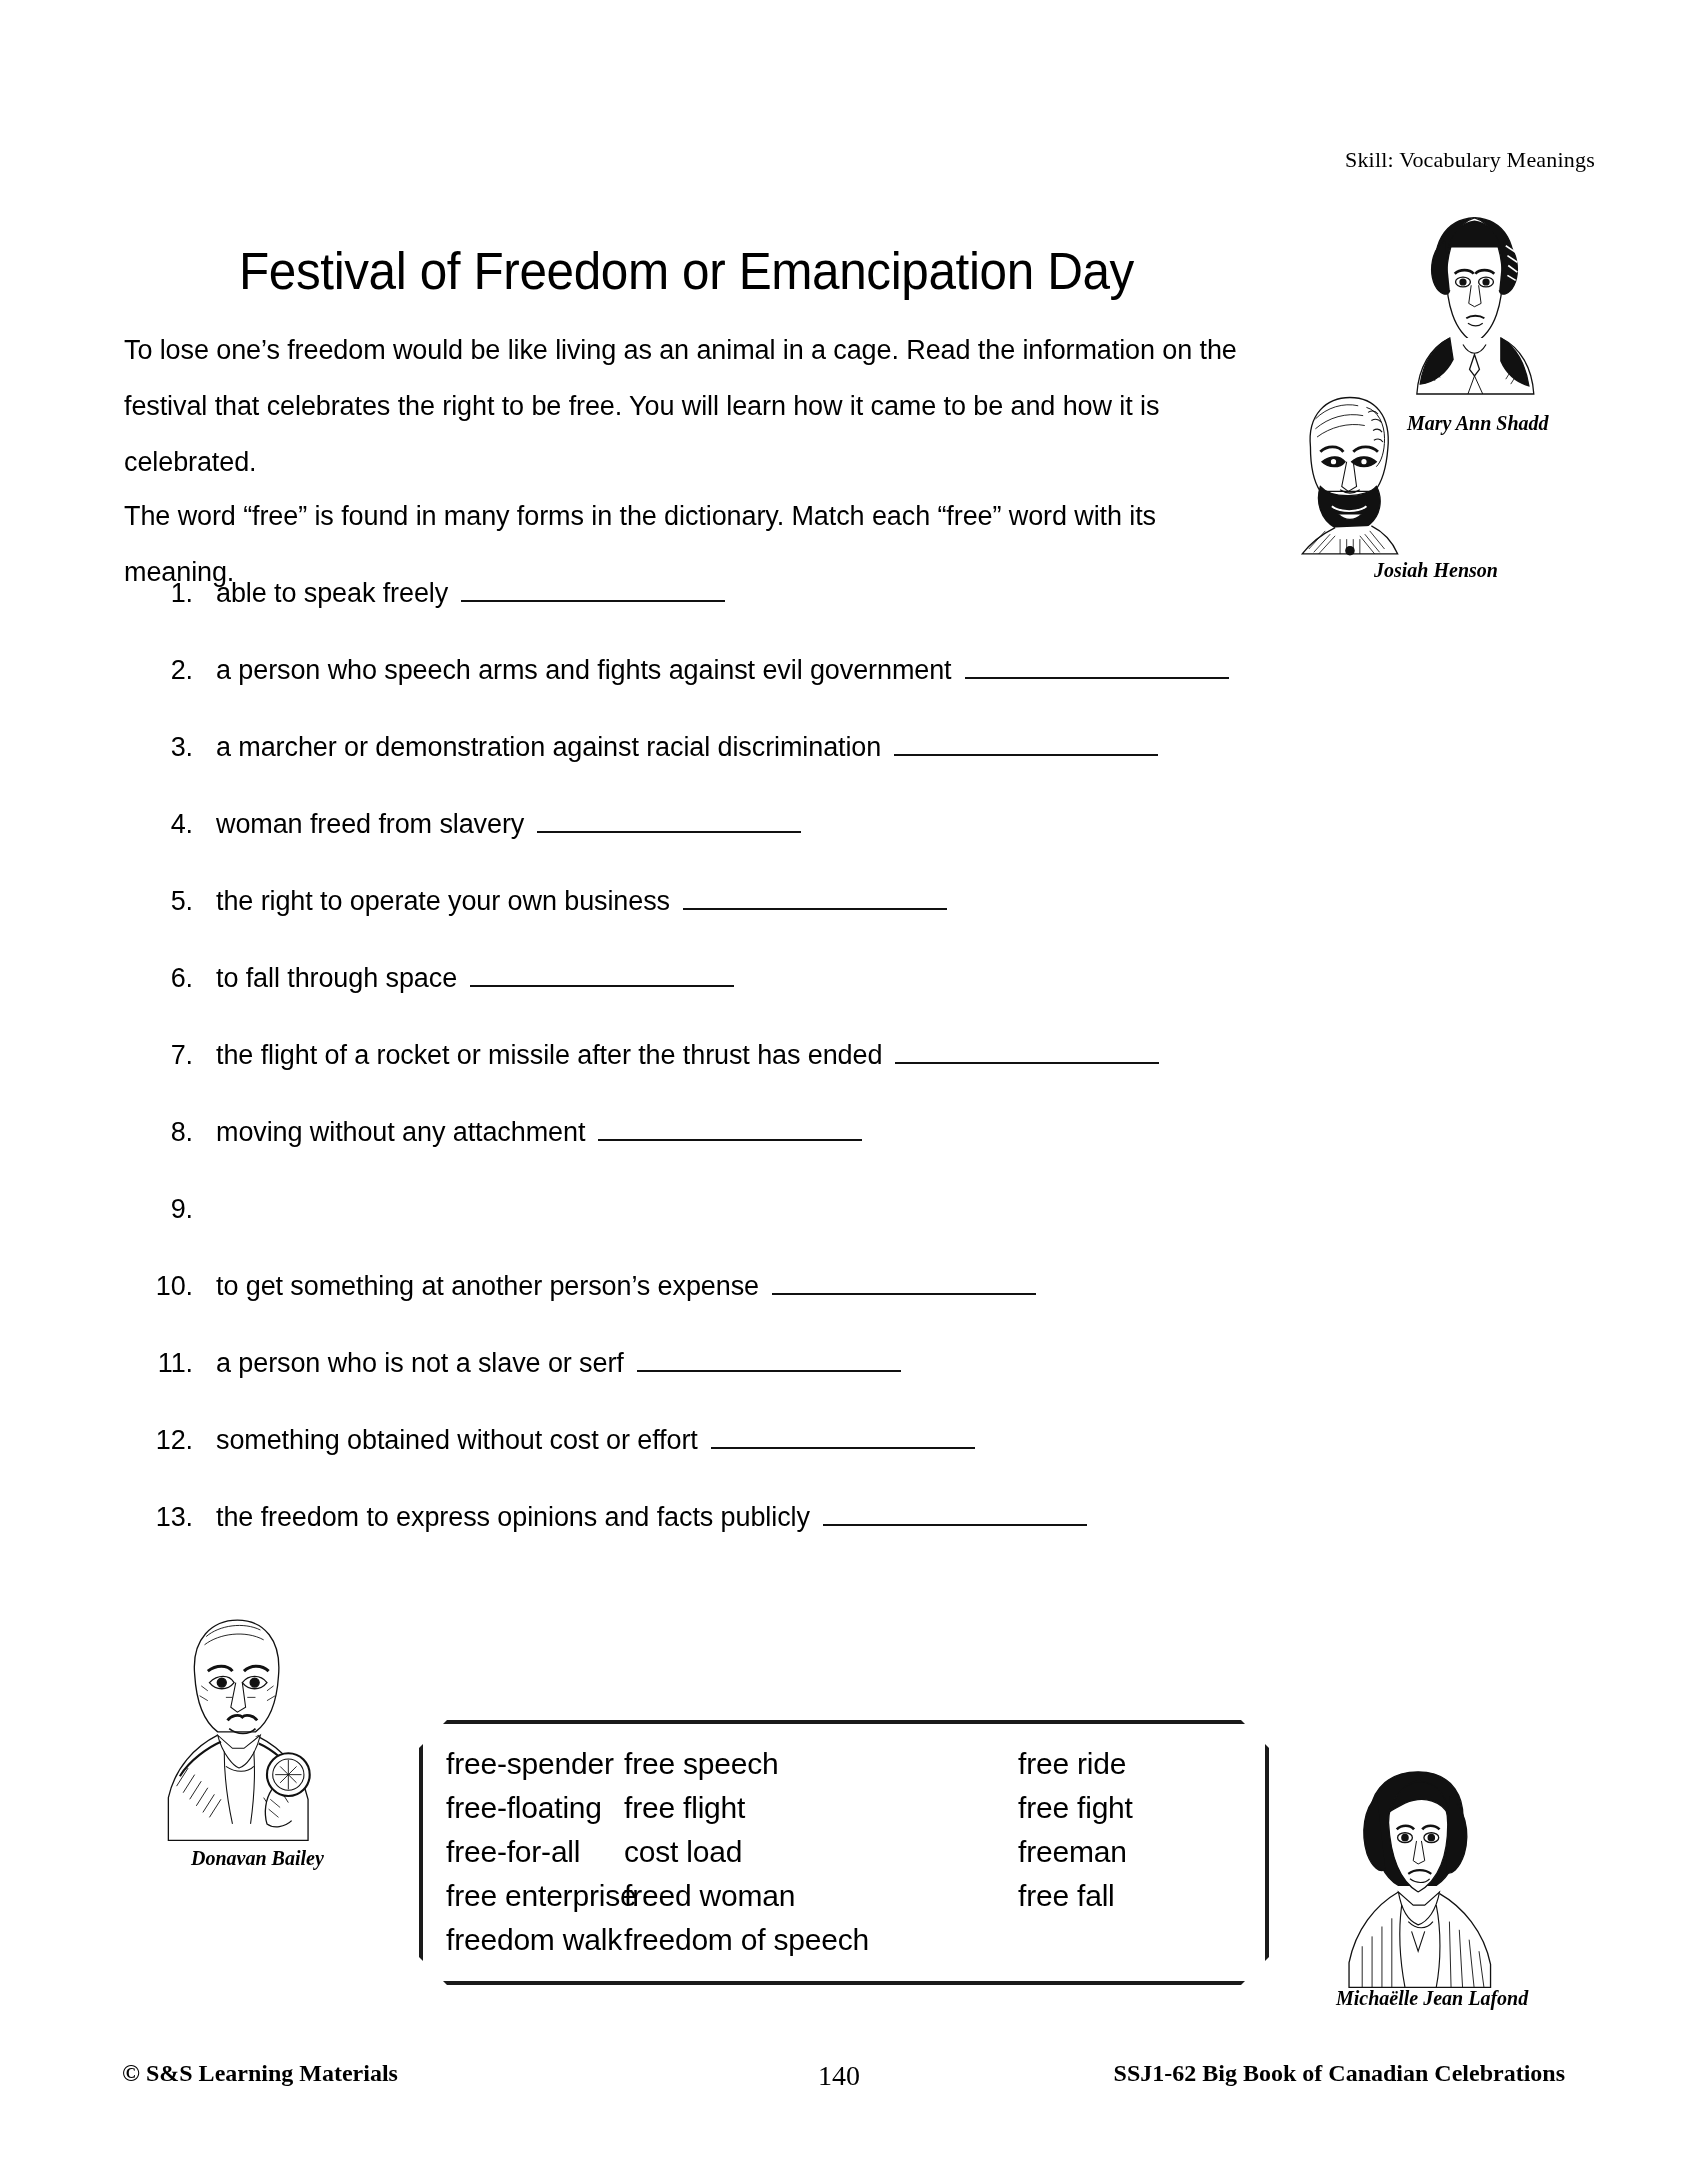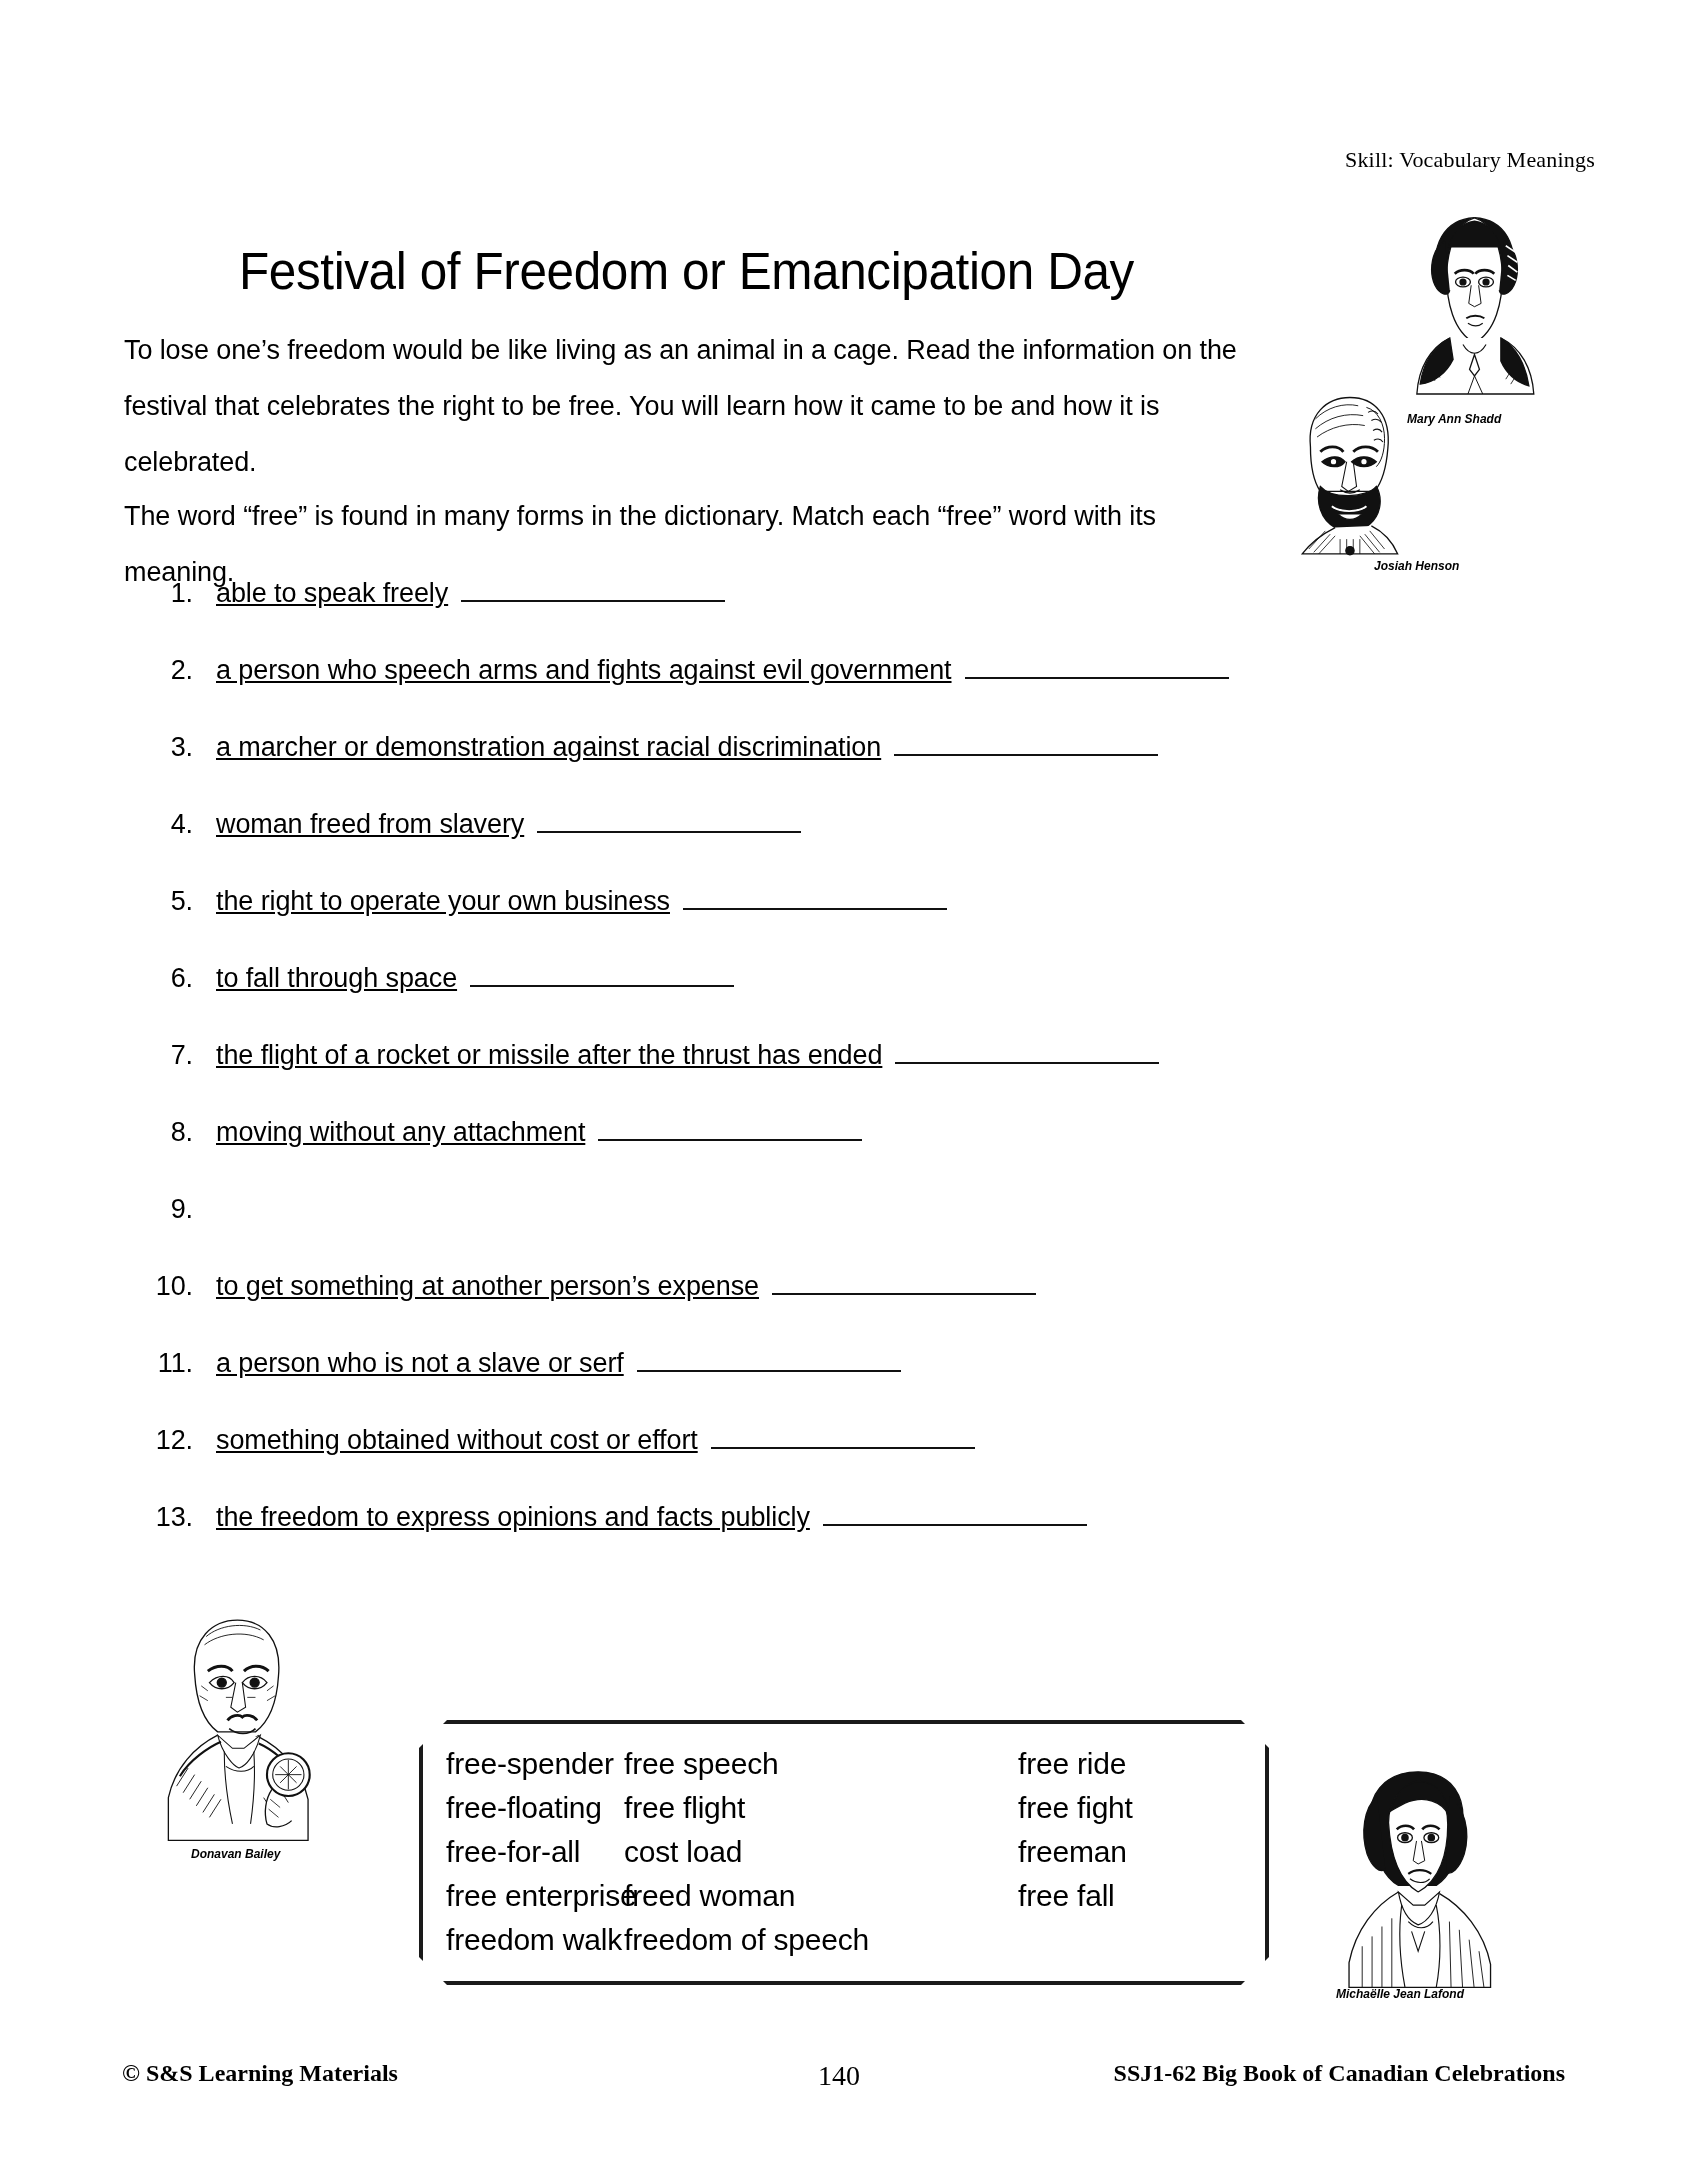--- a/index.html
+++ b/index.html
@@ -79,21 +79,20 @@
     text-align: right;
     padding-right: 0px;
     flex: 0 0 auto;
     line-height: 33px;
   }
   .item-body {
     flex: 1 1 auto;
     padding-left: 23px;
     line-height: 33px;
     display: block;
-    text-decoration: underline;
   }
   .item-text {
     white-space: nowrap;
   }
   .blank {
     display: inline-block;
     vertical-align: baseline;
     width: 264px;
     border-bottom: 2.5px solid #111;
     margin-left: 13px;
@@ -136,24 +135,24 @@
   .wb-col2 { padding-left: 25px; }
   .wb-col3 { padding-left: 213px; }
 
   
   .portrait {
     position: absolute;
   }
   .portrait svg { display: block; }
   .caption {
     position: absolute;
-    font-family: Liberation Sans, sans-serif;
+    font-family: Liberation Serif, serif;
     font-style: italic;
     font-weight: 700;
-    font-size: 12px;
+    font-size: 20px;
     white-space: nowrap;
   }
 
   .p-shadd  { left: 1392px; top: 198px; }
   .c-shadd  { left: 1407px; top: 412px; }
   .p-henson { left: 1261px; top: 386px; }
   .c-henson { left: 1374px; top: 559px; }
   .p-bailey { left: 147px;  top: 1605px; }
   .c-bailey { left: 191px;  top: 1847px; }
   .p-lafond { left: 1326px; top: 1760px; }

